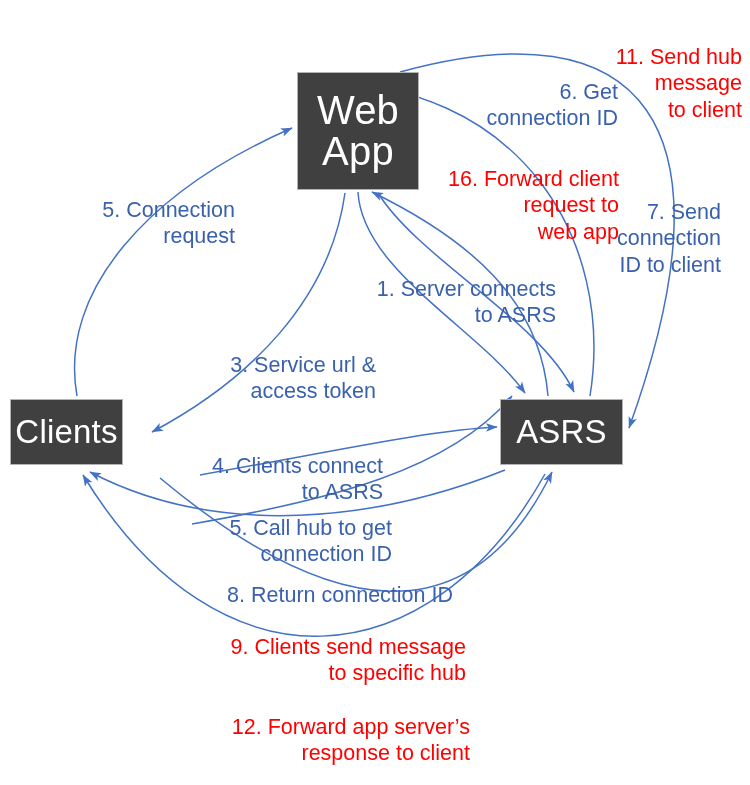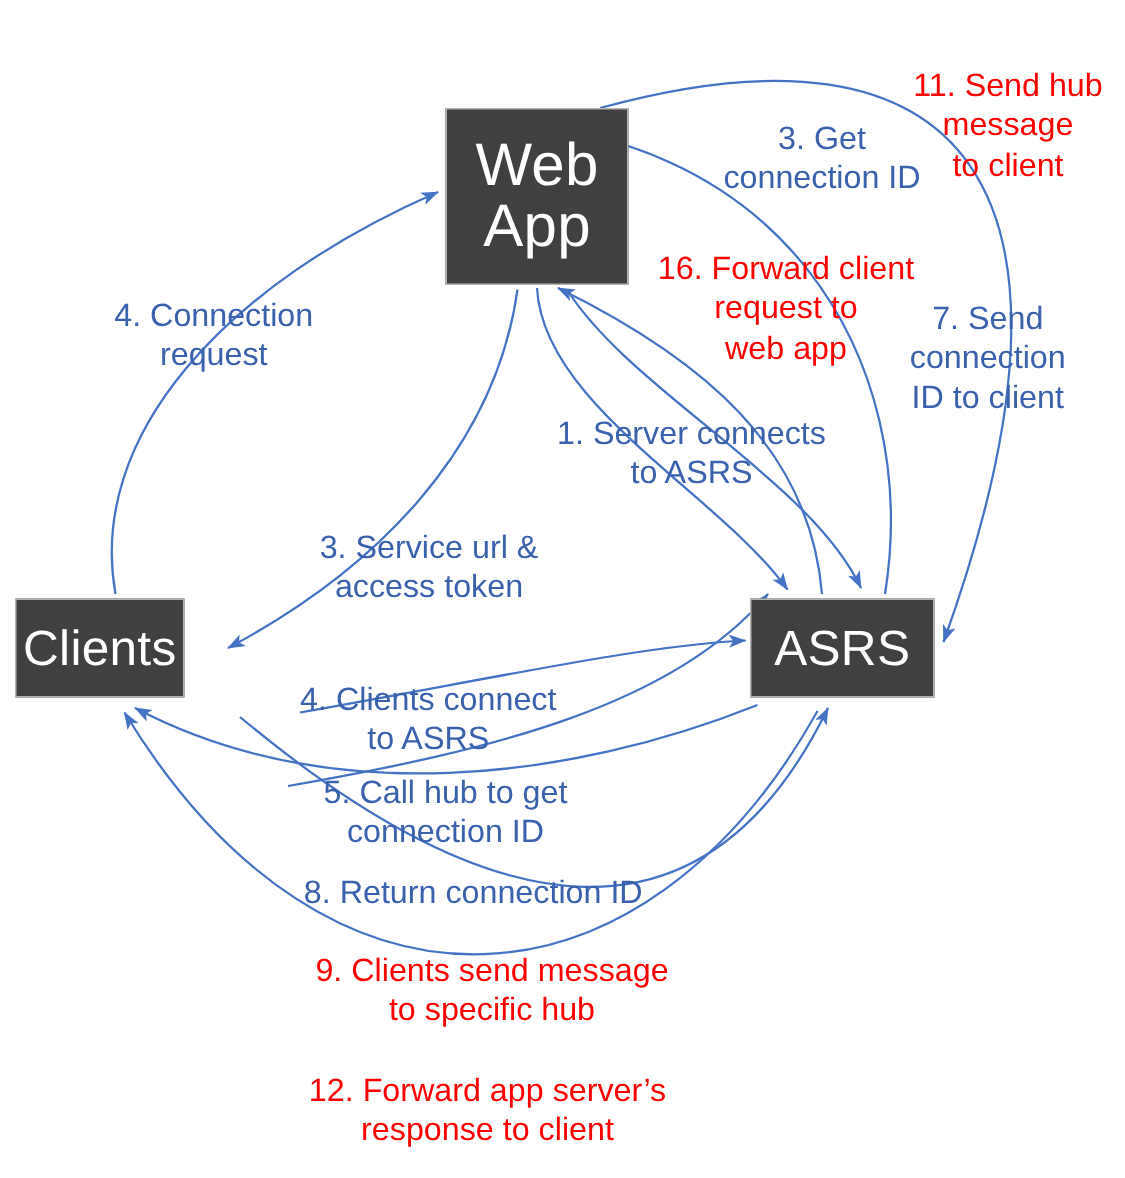--- a/index.html
+++ b/index.html
@@ -47,21 +47,21 @@
   #node-clients {
     left: 10px; top: 399px; width: 113px; height: 66px;
     font-size: 33px;
   }
   #node-asrs {
     left: 500px; top: 399px; width: 123px; height: 66px;
     font-size: 33px;
   }
   .lbl {
     position: absolute;
-    text-align: center;
+    text-align: right;
     font-size: 21.5px;
     line-height: 1.23;
     white-space: pre-line;
     pointer-events: none;
   }
   .lbl.blue { color: #3A61AD; }
   .lbl.red  { color: #FF0000; }
 </style>
 </head>
 <body>
@@ -112,33 +112,33 @@
     <span>Clients</span>
   </div>
 
   <div class="node" id="node-asrs">
     <span>ASRS</span>
   </div>
 
   <div class="lbl blue" style="left:366px; top:276px; width:190px;">1. Server connects
 to ASRS</div>
 
-  <div class="lbl blue" style="left:50px; top:197px; width:185px;">4. Connection
+  <div class="lbl blue" style="left:50px; top:197px; width:185px;">5. Connection
 request</div>
 
   <div class="lbl blue" style="left:196px; top:316px; width:180px;margin-top:36px;">3. Service url &amp;
 access token</div>
 
   <div class="lbl blue" style="left:188px; top:453px; width:195px;">4. Clients connect
 to ASRS</div>
 
   <div class="lbl blue" style="left:202px; top:515px; width:190px;">5. Call hub to get
 connection ID</div>
 
-  <div class="lbl blue" style="left:478px; top:79px; width:140px;">3. Get
+  <div class="lbl blue" style="left:478px; top:79px; width:140px;">6. Get
 connection ID</div>
 
   <div class="lbl blue" style="left:596px; top:199px; width:125px;">7. Send
 connection
 ID to client</div>
 
   <div class="lbl blue" style="left:178px; top:582px; width:275px;">8. Return connection ID</div>
 
   <div class="lbl red" style="left:190px; top:634px; width:276px;">9. Clients send message
 to specific hub</div>

